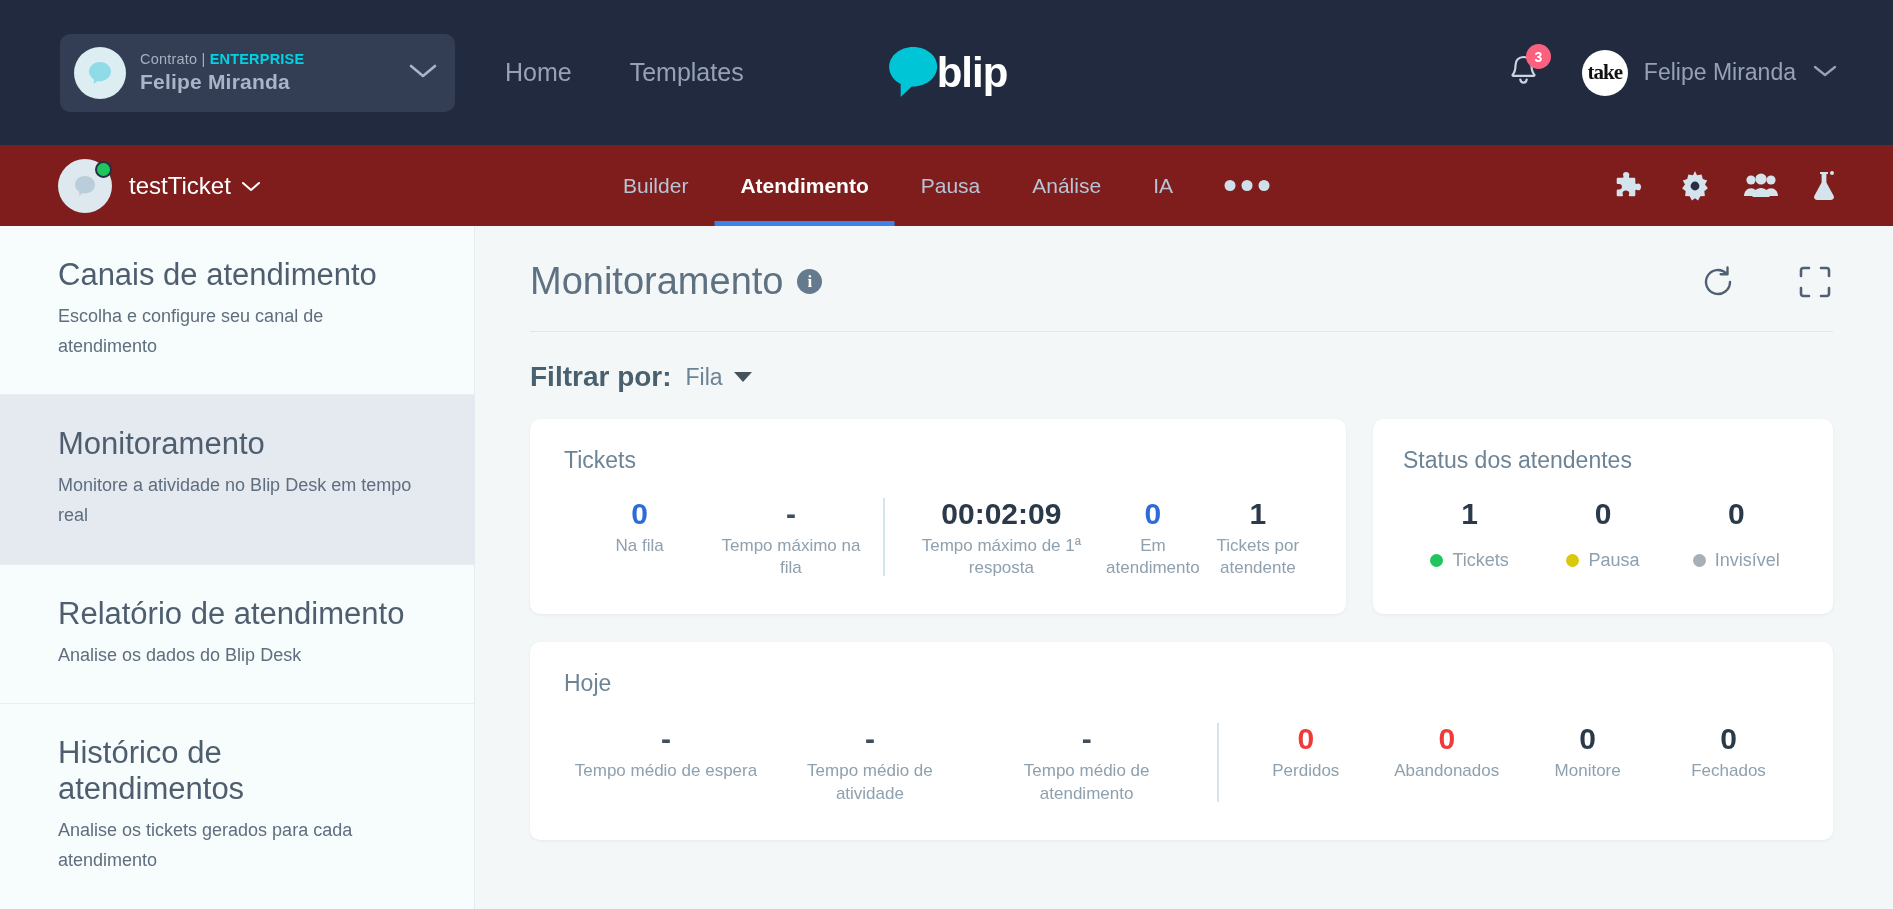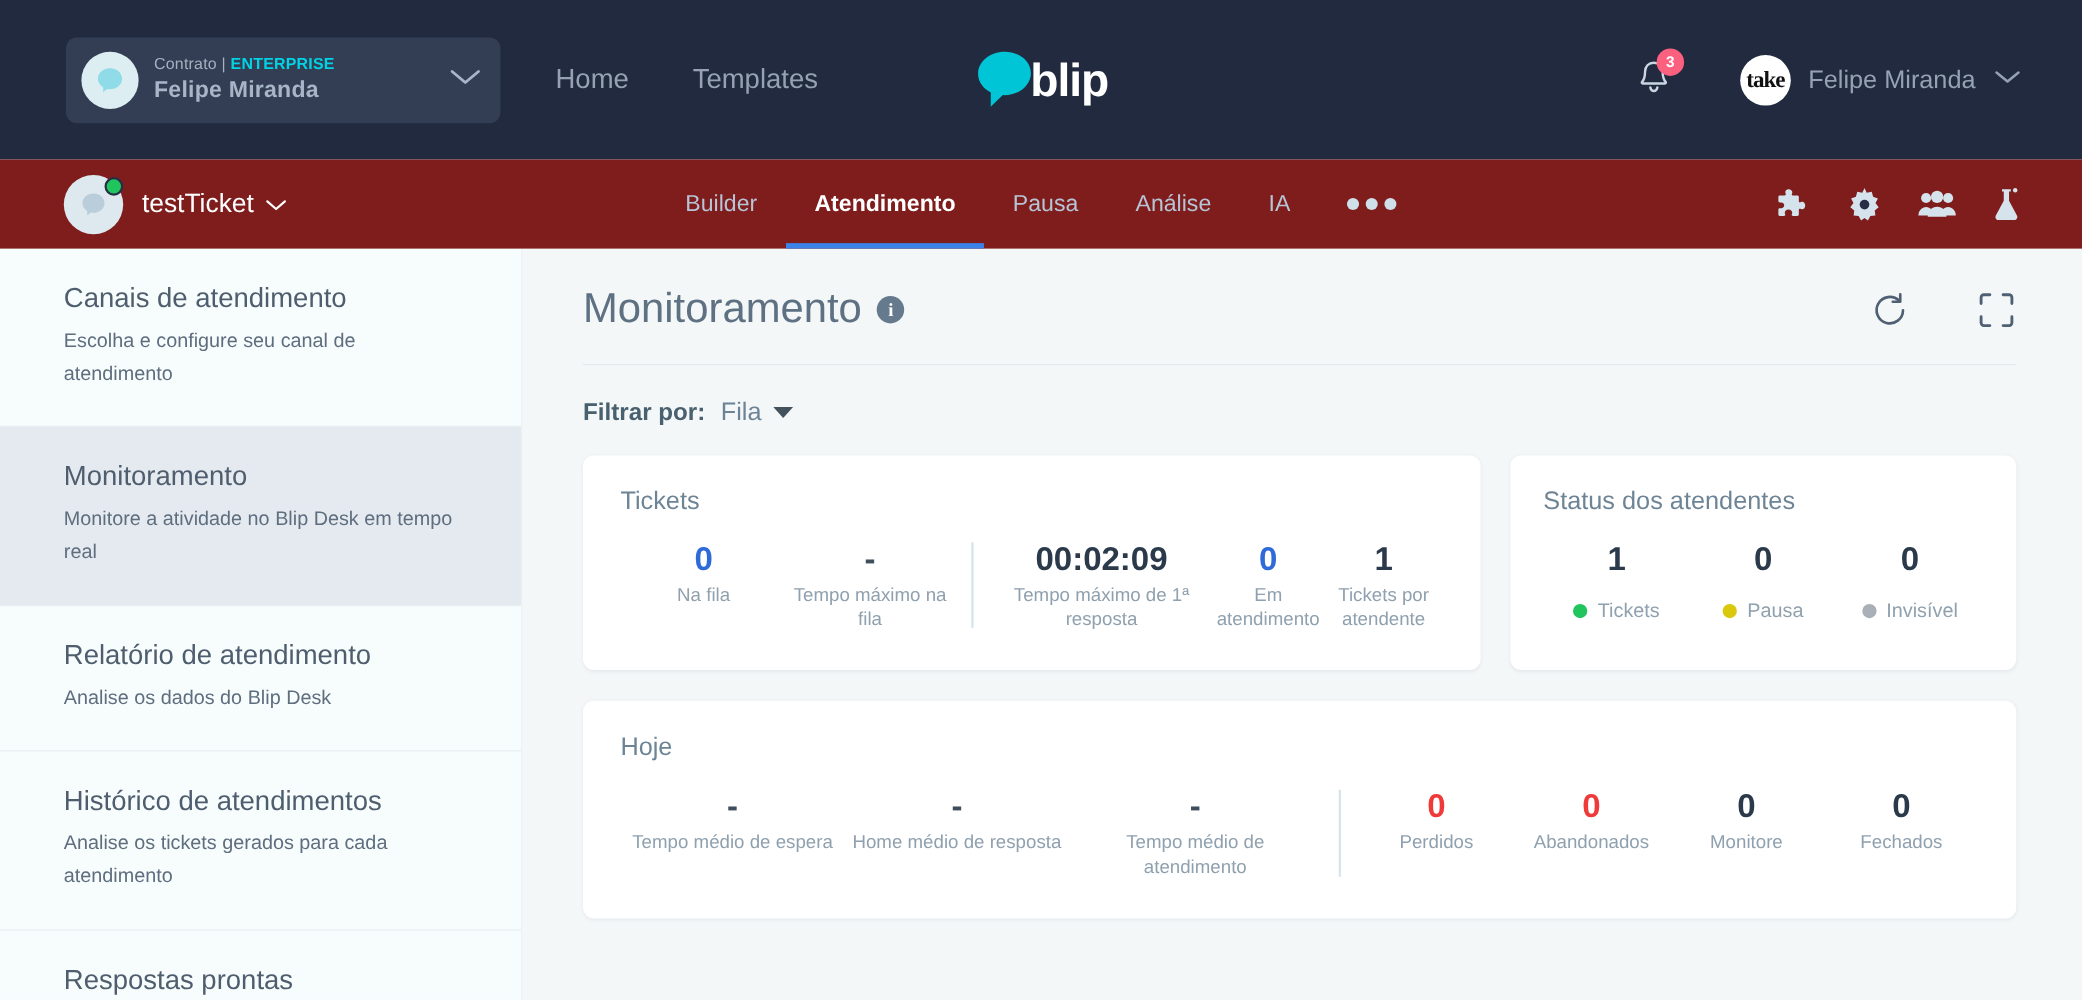--- a/index.html
+++ b/index.html
@@ -40,21 +40,21 @@
   }
   .blip-word{ font-size:42px; font-weight:700; color:#fff; letter-spacing:-1px; margin-left:-4px;}
 
   .top-right{ margin-left:auto; margin-right:55px; display:flex; align-items:center; gap:42px; }
   .bell-wrap{ position:relative; cursor:pointer; }
   .bell-badge{
     position:absolute; top:-9px; right:-11px; background:#FB607F; color:#fff;
     font-size:14px; font-weight:700; min-width:25px; height:25px; border-radius:13px;
     display:flex; align-items:center; justify-content:center; padding:0 4px;
   }
-  .user-area{ display:flex; align-items:center; gap:16px; cursor:pointer;margin-left:20px; }
+  .user-area{ display:flex; align-items:center; gap:16px; cursor:pointer; }
   .user-avatar{
     width:46px;height:46px;border-radius:50%;
     background:#fff; overflow:hidden; display:flex; align-items:center; justify-content:center;
     font-family:"Liberation Serif", serif; font-weight:700; font-size:21px; color:#111;
     letter-spacing:-1px;
   }
   .user-name{ font-size:23px; color:#96A2B4; }
 
   
   .subnav{
@@ -94,40 +94,40 @@
   .body-wrap{ display:flex; height:calc(909px - 145px - 81px); }
 
   .sidebar{
     width:475px; flex:0 0 475px; background:#F7FCFD;
     border-right:1px solid #E3ECF0; overflow:hidden;
   }
   .side-item{
     padding:31px 58px 33px 58px; border-bottom:1px solid #E7EFF2; cursor:pointer;
   }
   .side-item.active{ background:#E5E9F0; }
-  .side-title{ font-size:25px; color:#4F5E6E; margin-bottom:9px; font-weight:400; }
+  .side-title{ font-size:31px; color:#4F5E6E; margin-bottom:9px; font-weight:400; }
   .side-desc{ font-size:18px; color:#5E6E7E; line-height:1.65; }
 
   .content{ flex:1; background:#F4F7F8; padding:0 60px 0 55px; overflow:hidden; }
 
   .page-head{
     display:flex; align-items:center; padding-top:34px; padding-bottom:28px;
     border-bottom:1px solid #E1E8EC;
   }
   .page-title{ font-size:38px; color:#5E7183; font-weight:400; display:flex; align-items:center; gap:14px; }
   .info-badge{
     width:25px;height:25px;border-radius:50%;background:#657A8C;color:#fff;
     font-size:17px; font-weight:700; display:flex; align-items:center; justify-content:center;
     font-family:"Liberation Serif", serif; cursor:pointer;
   }
   .head-actions{ margin-left:auto; display:flex; align-items:center; gap:60px; }
   .head-btn{ cursor:pointer; display:flex; }
 
   .filter-row{ display:flex; align-items:center; gap:14px; padding:29px 0 26px 0; }
-  .filter-label{ font-size:22px; color:#49606F; font-weight:700; }
+  .filter-label{ font-size:28px; color:#49606F; font-weight:700; }
   .filter-value{ font-size:23px; color:#6C8496; display:flex; align-items:center; gap:11px; cursor:pointer; }
   .caret{ width:0;height:0;border-left:9px solid transparent;border-right:9px solid transparent;border-top:10px solid #44525C; }
 
   .cards-row{ display:flex; gap:27px; }
   .card{ background:#fff; border-radius:10px; box-shadow:0 1px 3px rgba(100,120,140,.10); }
   .card-tickets{ flex:1 1 auto; width:853px; padding:28px 34px 34px 34px; }
   .card-status{ width:460px; flex:0 0 460px; padding:28px 30px 34px 30px; }
   .card-title{ font-size:23px; color:#6C8496; font-weight:400; }
 
   .metrics{ display:flex; align-items:flex-start; margin-top:20px; }
@@ -377,21 +377,21 @@
 
     <div class="card card-hoje">
       <div class="card-title">Hoje</div>
       <div class="hoje-metrics">
         <div class="metric" style="flex:1.15">
           <div class="metric-val v-dash">-</div>
           <div class="metric-lbl">Tempo médio de espera</div>
         </div>
         <div class="metric" style="flex:1.15">
           <div class="metric-val v-dash">-</div>
-          <div class="metric-lbl">Home médio de resposta</div>
+          <div class="metric-lbl">Tempo médio de atividade</div>
         </div>
         <div class="metric" style="flex:1.3">
           <div class="metric-val v-dash">-</div>
           <div class="metric-lbl">Tempo médio de atendimento</div>
         </div>
         <div class="vdivider"></div>
         <div class="metric" style="flex:.78">
           <div class="metric-val v-red">0</div>
           <div class="metric-lbl">Perdidos</div>
         </div>

